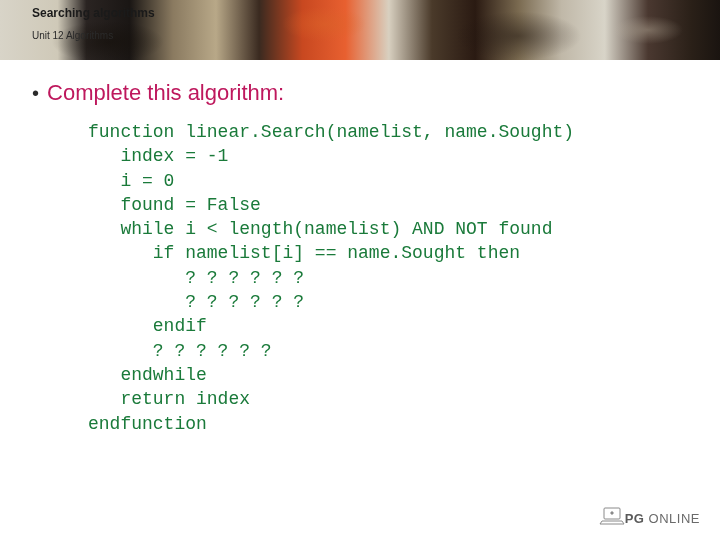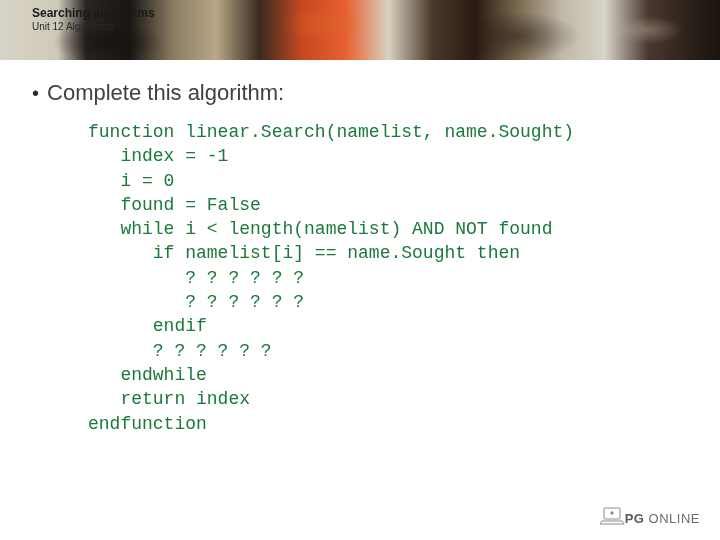--- a/index.html
+++ b/index.html
@@ -39,21 +39,21 @@
     z-index: 2;
   }
   .banner-title {
     font-size: 12px;
     font-weight: bold;
     color: #1a1a1a;
   }
   .banner-sub {
     font-size: 10px;
     color: #2a2a2a;
-    margin-top: 1px;
+    margin-top: 10px;
   }
   .content {
     padding: 20px 32px 0 32px;
   }
   .heading {
     font-family: "Segoe UI Light", "Segoe UI", "Helvetica Neue", Arial, sans-serif;
     font-weight: 300;
     font-size: 38px;
     color: #2a2a2a;
     letter-spacing: 0.5px;
@@ -65,21 +65,21 @@
     gap: 8px;
     margin-bottom: 14px;
   }
   .bullet {
     font-size: 20px;
     color: #2a2a2a;
     line-height: 1;
   }
   .bullet-text {
     font-size: 22px;
-    color: #404040;
+    color: #be185d;
   }
   .code {
     font-family: Consolas, "Courier New", monospace;
     font-size: 18px;
     line-height: 1.35;
     color: #1a7a3a;
     margin-left: 56px;
     white-space: pre;
   }
   .footer {

